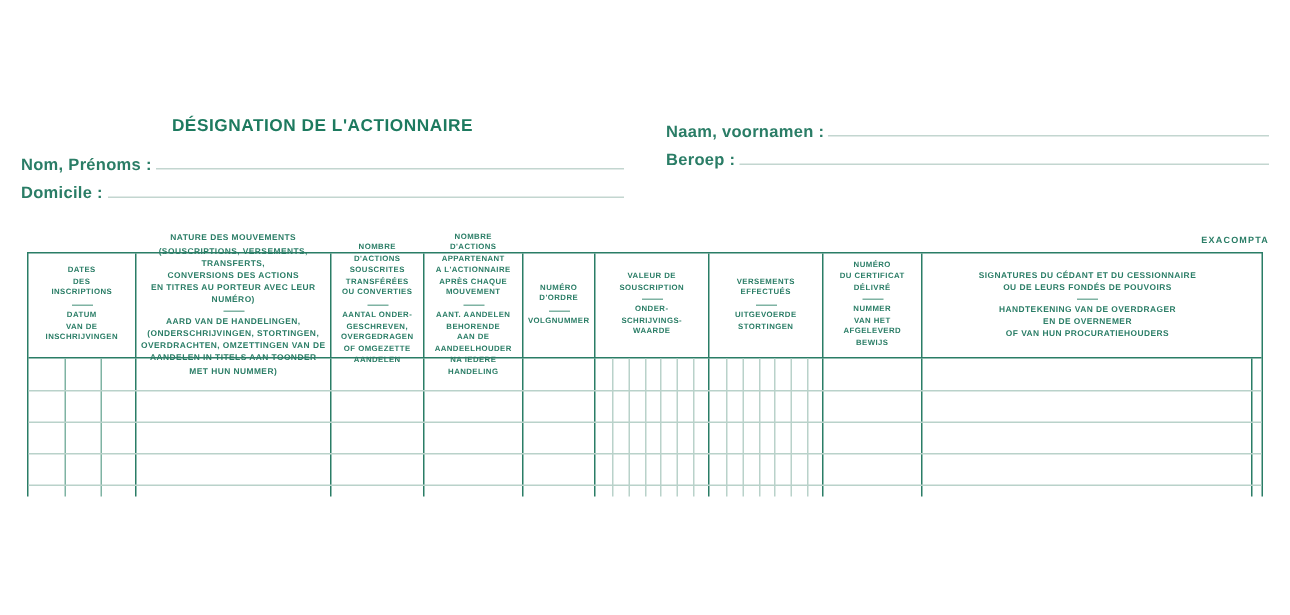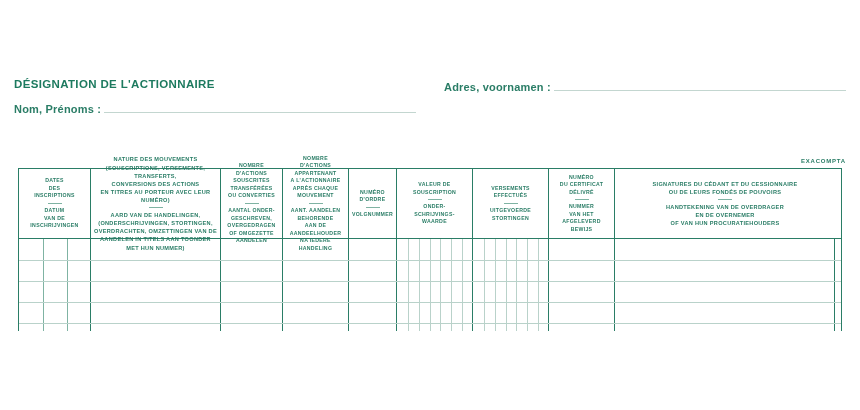--- a/index.html
+++ b/index.html
@@ -32,20 +32,21 @@
     width: 860px;
     height: 82px;
     display: flex;
   }
   .panel {
     width: 430px;
     box-sizing: border-box;
     padding: 0 14px;
   }
   .panel-title {
+    text-align: center;
     font-size: 11.5px;
     font-weight: bold;
     letter-spacing: 0.35px;
     color: #1d7a5f;
     margin: 0 0 10px 0;
     white-space: nowrap;
   }
   .field-row {
     display: flex;
     align-items: baseline;
@@ -176,29 +177,37 @@
 
     <div class="panel">
       <div class="panel-title">DÉSIGNATION DE L'ACTIONNAIRE</div>
 
       <div class="field-row">
         <span class="field-label">Nom, Prénoms :</span>
         <span class="field-rule"></span>
       </div>
 
 
+      <div class="field-row">
+        <span class="field-label">Domicile :</span>
+        <span class="field-rule"></span>
+      </div>
     </div>
 
     <div class="panel">
 
       <div class="field-row">
-        <span class="field-label">Adres, voornamen :</span>
+        <span class="field-label">Naam, voornamen :</span>
         <span class="field-rule"></span>
       </div>
 
+      <div class="field-row">
+        <span class="field-label">Beroep :</span>
+        <span class="field-rule"></span>
+      </div>
 
     </div>
   </div>
 
   <div class="brand">EXACOMPTA</div>
 
   <div class="register">
     <div class="thead">
         <div class="col" style="width: 72px; flex: 0 0 72px;">
           <div class="hcell">

